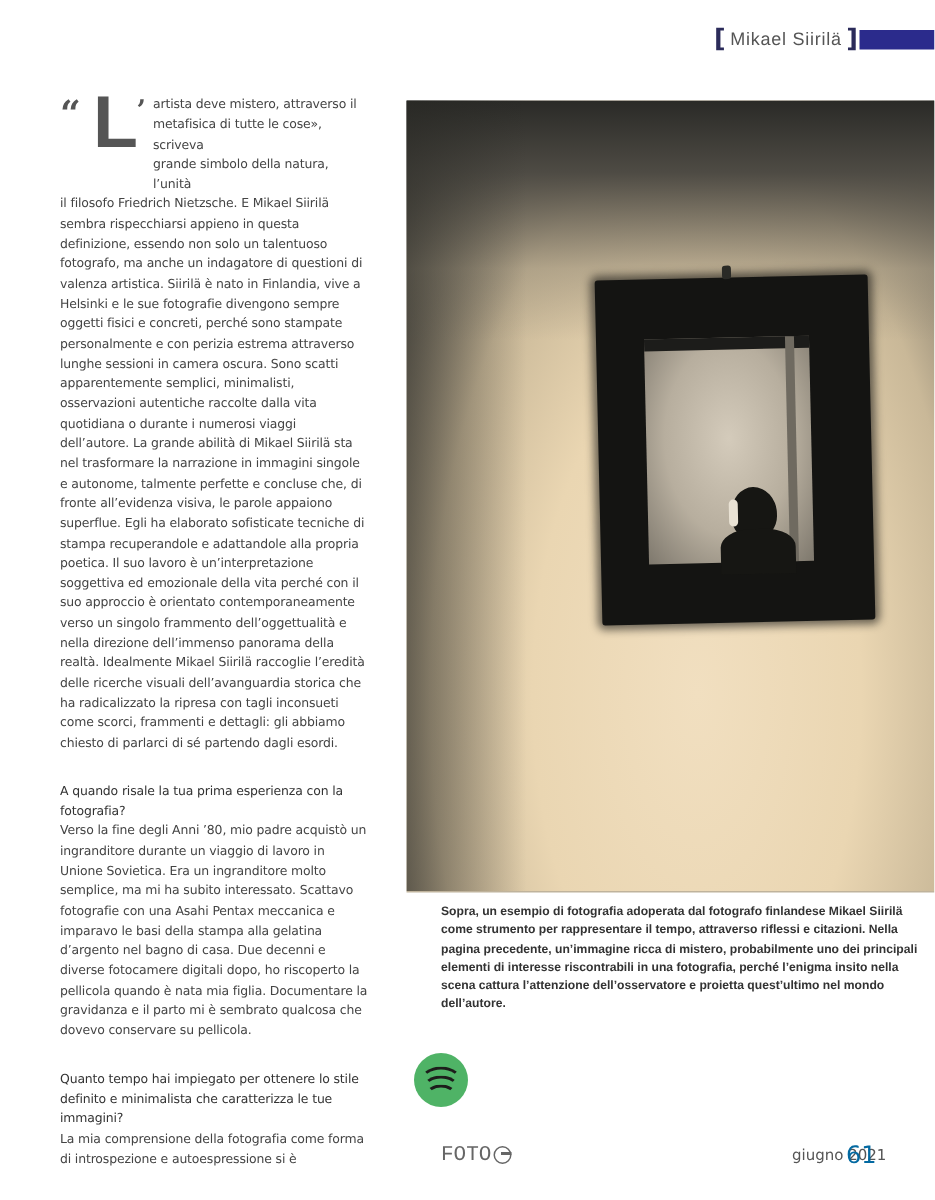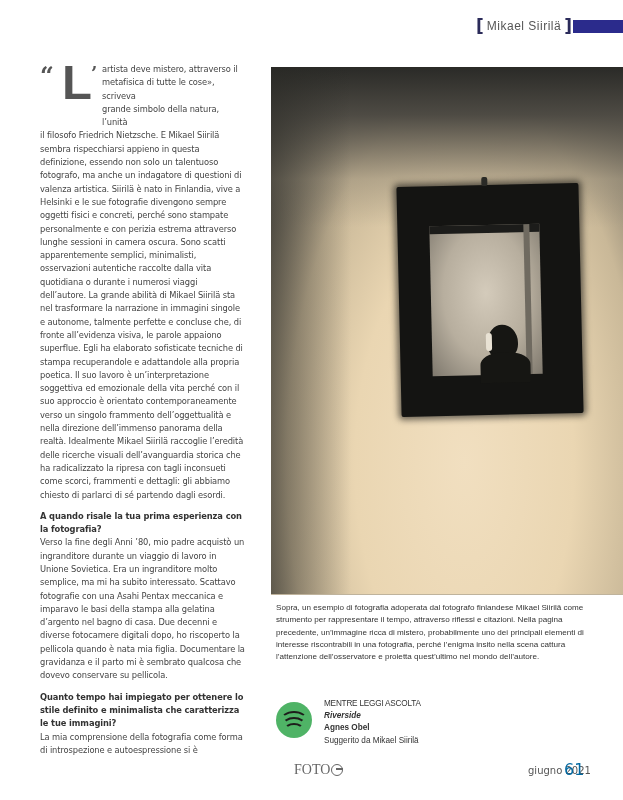--- a/index.html
+++ b/index.html
@@ -18,21 +18,21 @@
       letter-spacing: -0.1px; }
     .dropcap-wrap { position: relative; }
     .dropcap-quote { position: absolute; left: 0; top: 1px; font-family: "DejaVu Serif", serif; font-weight: bold;
       font-size: 24px; color: #555; line-height: 24px; }
     .dropcap { position: absolute; left: 22px; top: -4px; font-family: "Liberation Sans", sans-serif; font-weight: bold;
       font-size: 49px; color: #555; line-height: 46px; }
     .dropcap-quote2 { position: absolute; left: 51px; top: 1px; font-family: "DejaVu Serif", serif; font-weight: bold;
       font-size: 18px; color: #555; line-height: 20px; }
     .first-lines { padding-left: 62px; }
     p { margin: 0; }
-    .question { font-weight: bold; color: #333; margin-top: 8px; }
+    .question { font-weight: normal; color: #333; margin-top: 19px; }
 
     
     .photo { position: absolute; left: 271px; top: 67px; width: 352px; height: 527px; overflow: hidden;
       background: radial-gradient(ellipse at 55% 75%, #f1dfc0 0%, #ead6b2 40%, #c9b898 65%, #6a655a 88%, #2a2a26 100%);
       border-bottom: 1px solid #bfb39c; }
     .photo .wall-top { position: absolute; left: 0; top: 0; width: 100%; height: 160px;
       background: linear-gradient(to bottom, #2a2a27 0%, #4e4b44 30%, rgba(150,140,120,0.5) 70%, rgba(230,212,180,0) 100%); }
     .photo .wall-left { position: absolute; left: 0; top: 0; width: 80px; height: 100%;
       background: linear-gradient(to right, rgba(40,40,36,0.55), rgba(40,40,36,0)); }
     .frame { position: absolute; left: 128px; top: 118px; width: 182px; height: 230px; background: #141412;
@@ -40,38 +40,38 @@
     .frame-nail { position: absolute; left: 85px; top: -8px; width: 6px; height: 9px; background: #2a2a26; border-radius: 2px; }
     .mirror { position: absolute; left: 32px; top: 40px; width: 110px; height: 150px;
       background: radial-gradient(ellipse at 50% 45%, #d4cbbb 0%, #b7ae9e 55%, #7e786d 100%); }
     .mirror-edge { position: absolute; left: 0; top: 0; width: 100%; height: 8px; background: #1c1c1a; }
     .mirror-post { position: absolute; right: 10px; top: 0; width: 6px; height: 100%; background: #6f6a60; }
     .silhouette-head { position: absolute; left: 56px; top: 100px; width: 30px; height: 34px; background: #161613; border-radius: 50% 55% 45% 40%; }
     .silhouette-body { position: absolute; left: 48px; top: 128px; width: 50px; height: 30px; background: #161613; border-radius: 40% 40% 0 0; }
     .silhouette-face { position: absolute; left: 54px; top: 108px; width: 6px; height: 18px; background: #e9e2d4; border-radius: 3px; }
 
     
-    .caption { position: absolute; left: 276px; top: 602px; width: 330px;
-      font-family: "Liberation Sans", sans-serif; font-weight: normal; font-size: 8.1px; line-height: 12.3px; color: #333; }
+    .caption { position: absolute; left: 294px; top: 602px; width: 330px;
+      font-family: "Liberation Sans", sans-serif; font-weight: bold; font-size: 8.1px; line-height: 12.3px; color: #333; }
 
     
     .spotify { position: absolute; left: 276px; top: 698px; display: flex; align-items: flex-start; }
     .spotify-logo { width: 36px; height: 36px; border-radius: 50%; background: #4fb366; position: relative; margin-top: 4px; }
     .spotify-logo .arc { position: absolute; left: 50%; border: 2.4px solid #1d1d1b; border-color: #1d1d1b transparent transparent transparent;
       border-radius: 50%; transform: translateX(-50%); }
     .spotify-logo .a1 { top: 9px; width: 24px; height: 16px; }
     .spotify-logo .a2 { top: 15px; width: 20px; height: 13px; }
     .spotify-logo .a3 { top: 21px; width: 16px; height: 10px; }
     .spotify-text { margin-left: 12px; font-family: "Liberation Sans", sans-serif; font-size: 8.2px; line-height: 12.2px; color: #333; }
     .sp-label { letter-spacing: -0.2px; }
     .sp-song { font-weight: bold; font-style: italic; }
     .sp-artist { font-weight: bold; }
 
     
-    .footer-logo { position: absolute; left: 294px; top: 762px; font-family: Liberation Serif, serif; font-size: 14px; color: #666;
+    .footer-logo { position: absolute; left: 294px; top: 762px; font-family: Liberation Mono, monospace; font-size: 14px; color: #666;
       letter-spacing: 0; display: flex; align-items: center; }
     .footer-logo .logo-arrow { display: inline-block; width: 10px; height: 10px; border: 1.5px solid #666; border-radius: 50%; margin-left: 1px; position: relative; }
     .footer-logo .logo-arrow::after { content: ""; position: absolute; left: 4px; top: 3px; width: 7px; height: 2px; background: #666; }
     .footer-date { position: absolute; left: 528px; top: 765px; font-family: "DejaVu Sans", sans-serif; font-size: 10px; color: #555; }
     .footer-page { position: absolute; left: 564px; top: 760px; font-family: "DejaVu Sans", sans-serif; font-size: 16px; color: #0369a1; }
   </style>
 </head>
 <body>
 
 <div class="header-tag">
@@ -117,26 +117,20 @@
 </div>
 
 <div class="caption">Sopra, un esempio di fotografia adoperata dal fotografo finlandese Mikael Siirilä come strumento per rappresentare il tempo, attraverso riflessi e citazioni. Nella pagina precedente, un’immagine ricca di mistero, probabilmente uno dei principali elementi di interesse riscontrabili in una fotografia, perché l’enigma insito nella scena cattura l’attenzione dell’osservatore e proietta quest’ultimo nel mondo dell’autore.</div>
 
 <div class="spotify">
   <div class="spotify-logo">
     <span class="arc a1"></span>
     <span class="arc a2"></span>
     <span class="arc a3"></span>
   </div>
-  <div class="spotify-text">
-    <div class="sp-label">MENTRE LEGGI ASCOLTA</div>
-    <div class="sp-song">Riverside</div>
-    <div class="sp-artist">Agnes Obel</div>
-    <div>Suggerito da Mikael Siirilä</div>
-  </div>
 </div>
 
 <div class="footer-logo">
   <span>FOTO</span>
   <span class="logo-arrow"></span>
 </div>
 <div class="footer-date">giugno 2021</div>
 <div class="footer-page">61</div>
 
 </body></html>

